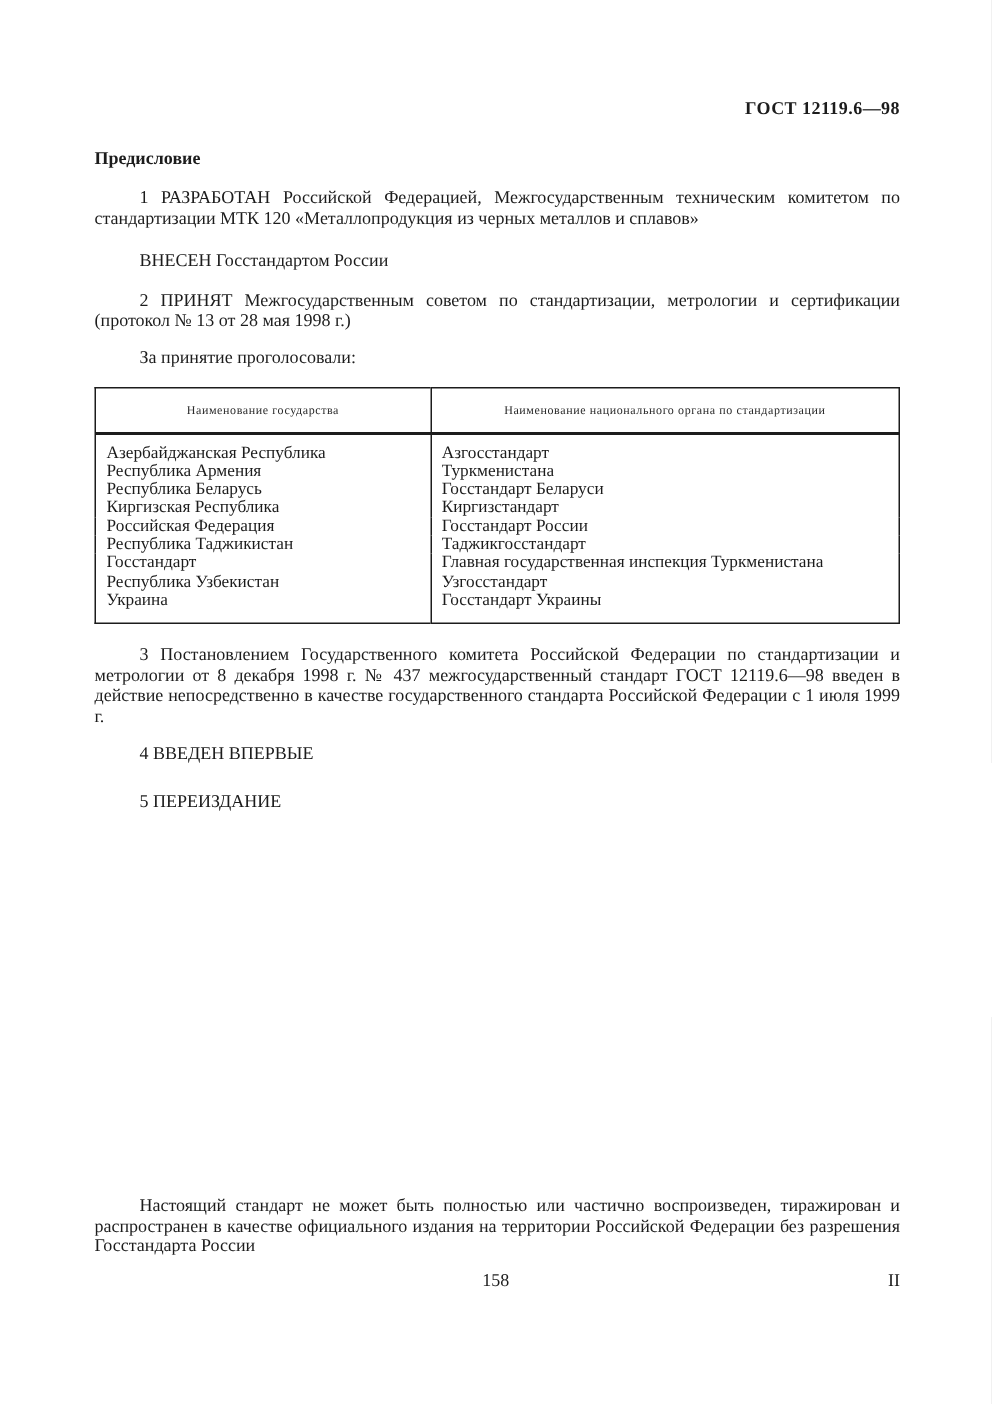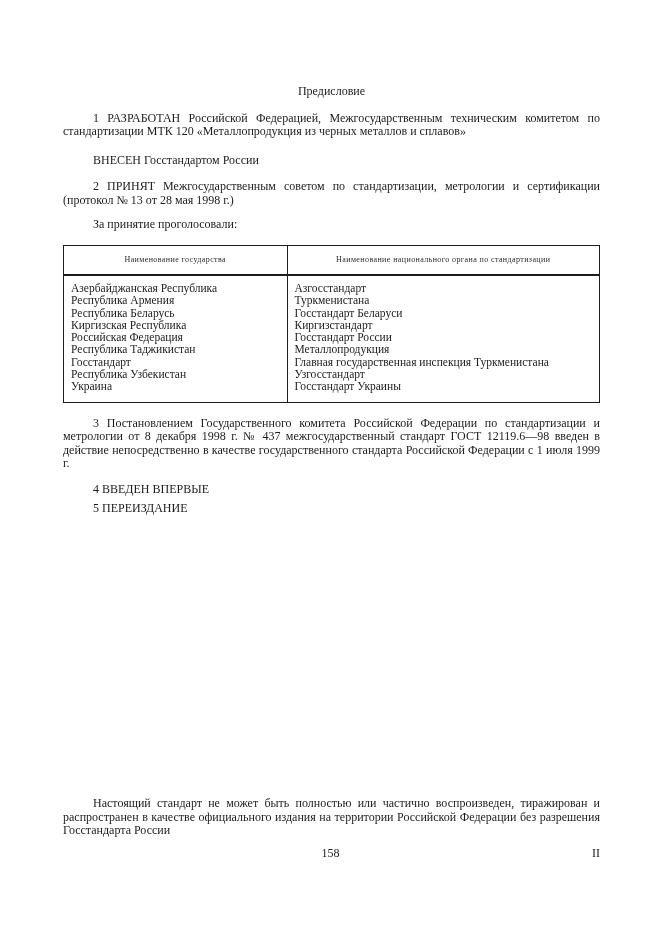--- a/index.html
+++ b/index.html
@@ -15,32 +15,32 @@
     color: #1c1c1c;
     overflow: hidden;
     margin: 0 auto;
   }
   .content { padding: 66px 61px 0 63px; }
   .doc-code {
     text-align: right;
     font-weight: bold;
     letter-spacing: 0.3px;
   }
-  .doc-title { text-align: center; margin-top: 19px; }
+  .doc-title { margin-top: 19px; font-weight: bold; }
   .para {
     text-align: justify;
     text-indent: 30px;
   }
   .p-developed { margin-top: 13px; }
   .p-submitted { margin-top: 15px; text-align: left; }
   .p-adopted   { margin-top: 13px; }
   .p-voted     { margin-top: 11px; text-align: left; }
   .p-decree    { margin-top: 14px; }
   .p-first     { margin-top: 12px; text-align: left; }
-  .p-reissue   { margin-top: 6px; text-align: left; }
+  .p-reissue   { margin-top: 18px; text-align: left; }
 
   table.vote-table {
     width: 100%;
     margin-top: 13px;
     border-collapse: collapse;
     border: 1.5px solid #1c1c1c;
   }
   table.vote-table th {
     font-weight: normal;
     font-size: 8px;
@@ -86,20 +86,21 @@
     top: 847px;
     right: 61px;
   }
 </style>
 </head>
 <body>
 
 <div class="page">
   <div class="content">
 
+    <div class="doc-code">ГОСТ 12119.6—98</div>
 
     <div class="doc-title">Предисловие</div>
 
     <p class="para p-developed">1  РАЗРАБОТАН Российской Федерацией, Межгосударственным техническим комитетом по стандартизации МТК 120 «Металлопродукция из черных металлов и сплавов»</p>
 
     <p class="para p-submitted">ВНЕСЕН Госстандартом России</p>
 
     <p class="para p-adopted">2  ПРИНЯТ Межгосударственным советом по стандартизации, метрологии и сертификации (протокол № 13 от 28 мая 1998 г.)</p>
 
     <p class="para p-voted">За принятие проголосовали:</p>
@@ -127,21 +128,21 @@
         <tr>
           <td>Киргизская Республика</td>
           <td>Киргизстандарт</td>
         </tr>
         <tr>
           <td>Российская Федерация</td>
           <td>Госстандарт России</td>
         </tr>
         <tr>
           <td>Республика Таджикистан</td>
-          <td>Металлопродукция</td>
+          <td>Таджикгосстандарт</td>
         </tr>
         <tr>
           <td>Госстандарт</td>
           <td>Главная государственная инспекция Туркменистана</td>
         </tr>
         <tr>
           <td>Республика Узбекистан</td>
           <td>Узгосстандарт</td>
         </tr>
         <tr>

